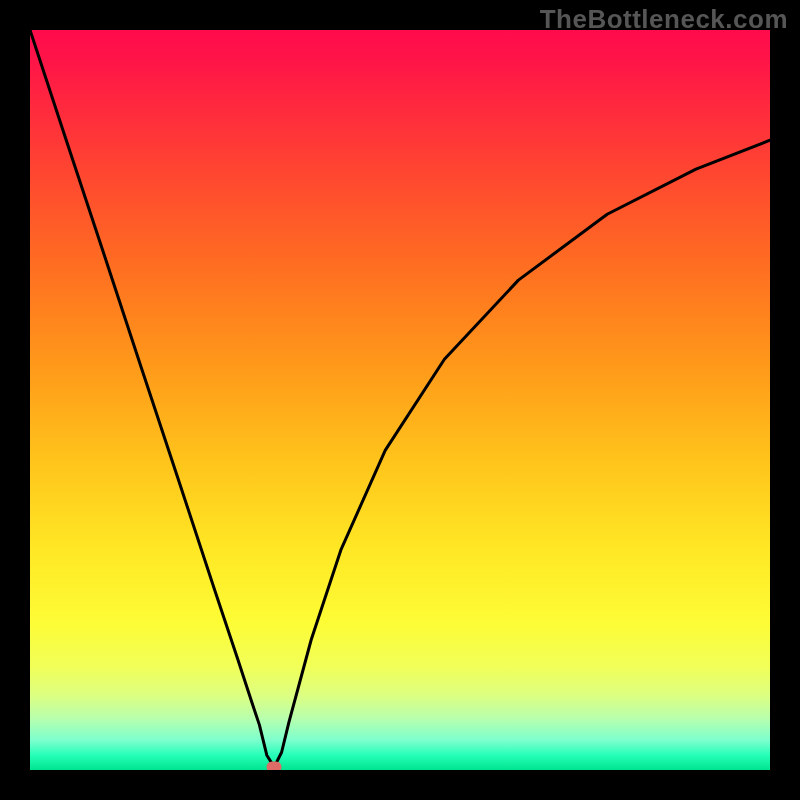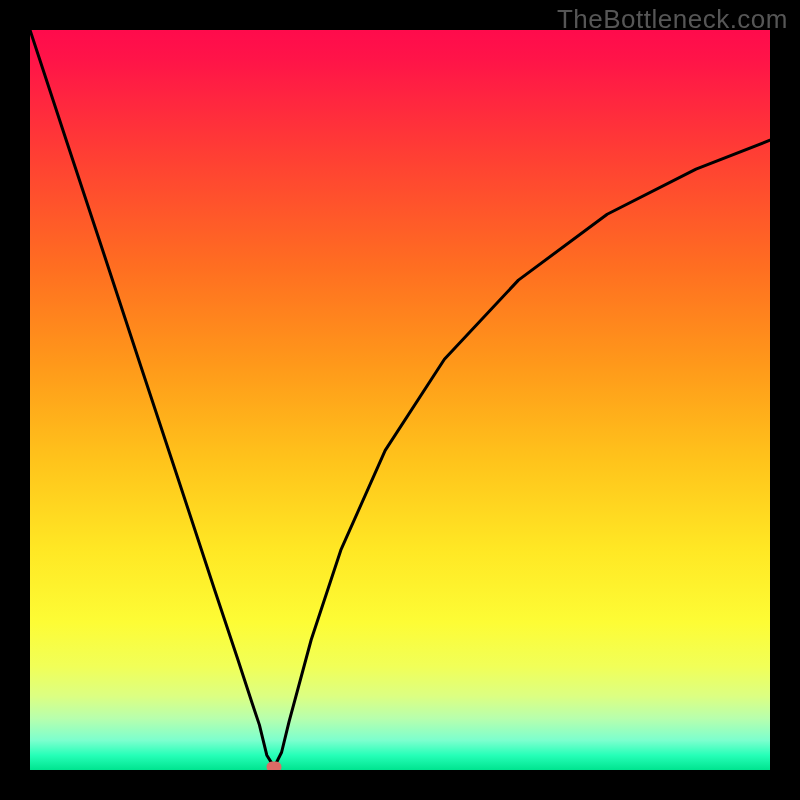--- a/index.html
+++ b/index.html
@@ -15,21 +15,21 @@
     width: 800px;
     height: 800px;
     background: #000000;
   }
   .watermark {
     position: absolute;
     top: 4px;
     right: 12px;
     font-family: Arial, Helvetica, sans-serif;
     font-size: 26px;
-    font-weight: 400;
+    font-weight: 700;
     color: #565656;
     letter-spacing: 0.5px;
     z-index: 10;
   }
   .plot-area {
     position: absolute;
     left: 30px;
     top: 30px;
     width: 740px;
     height: 740px;

